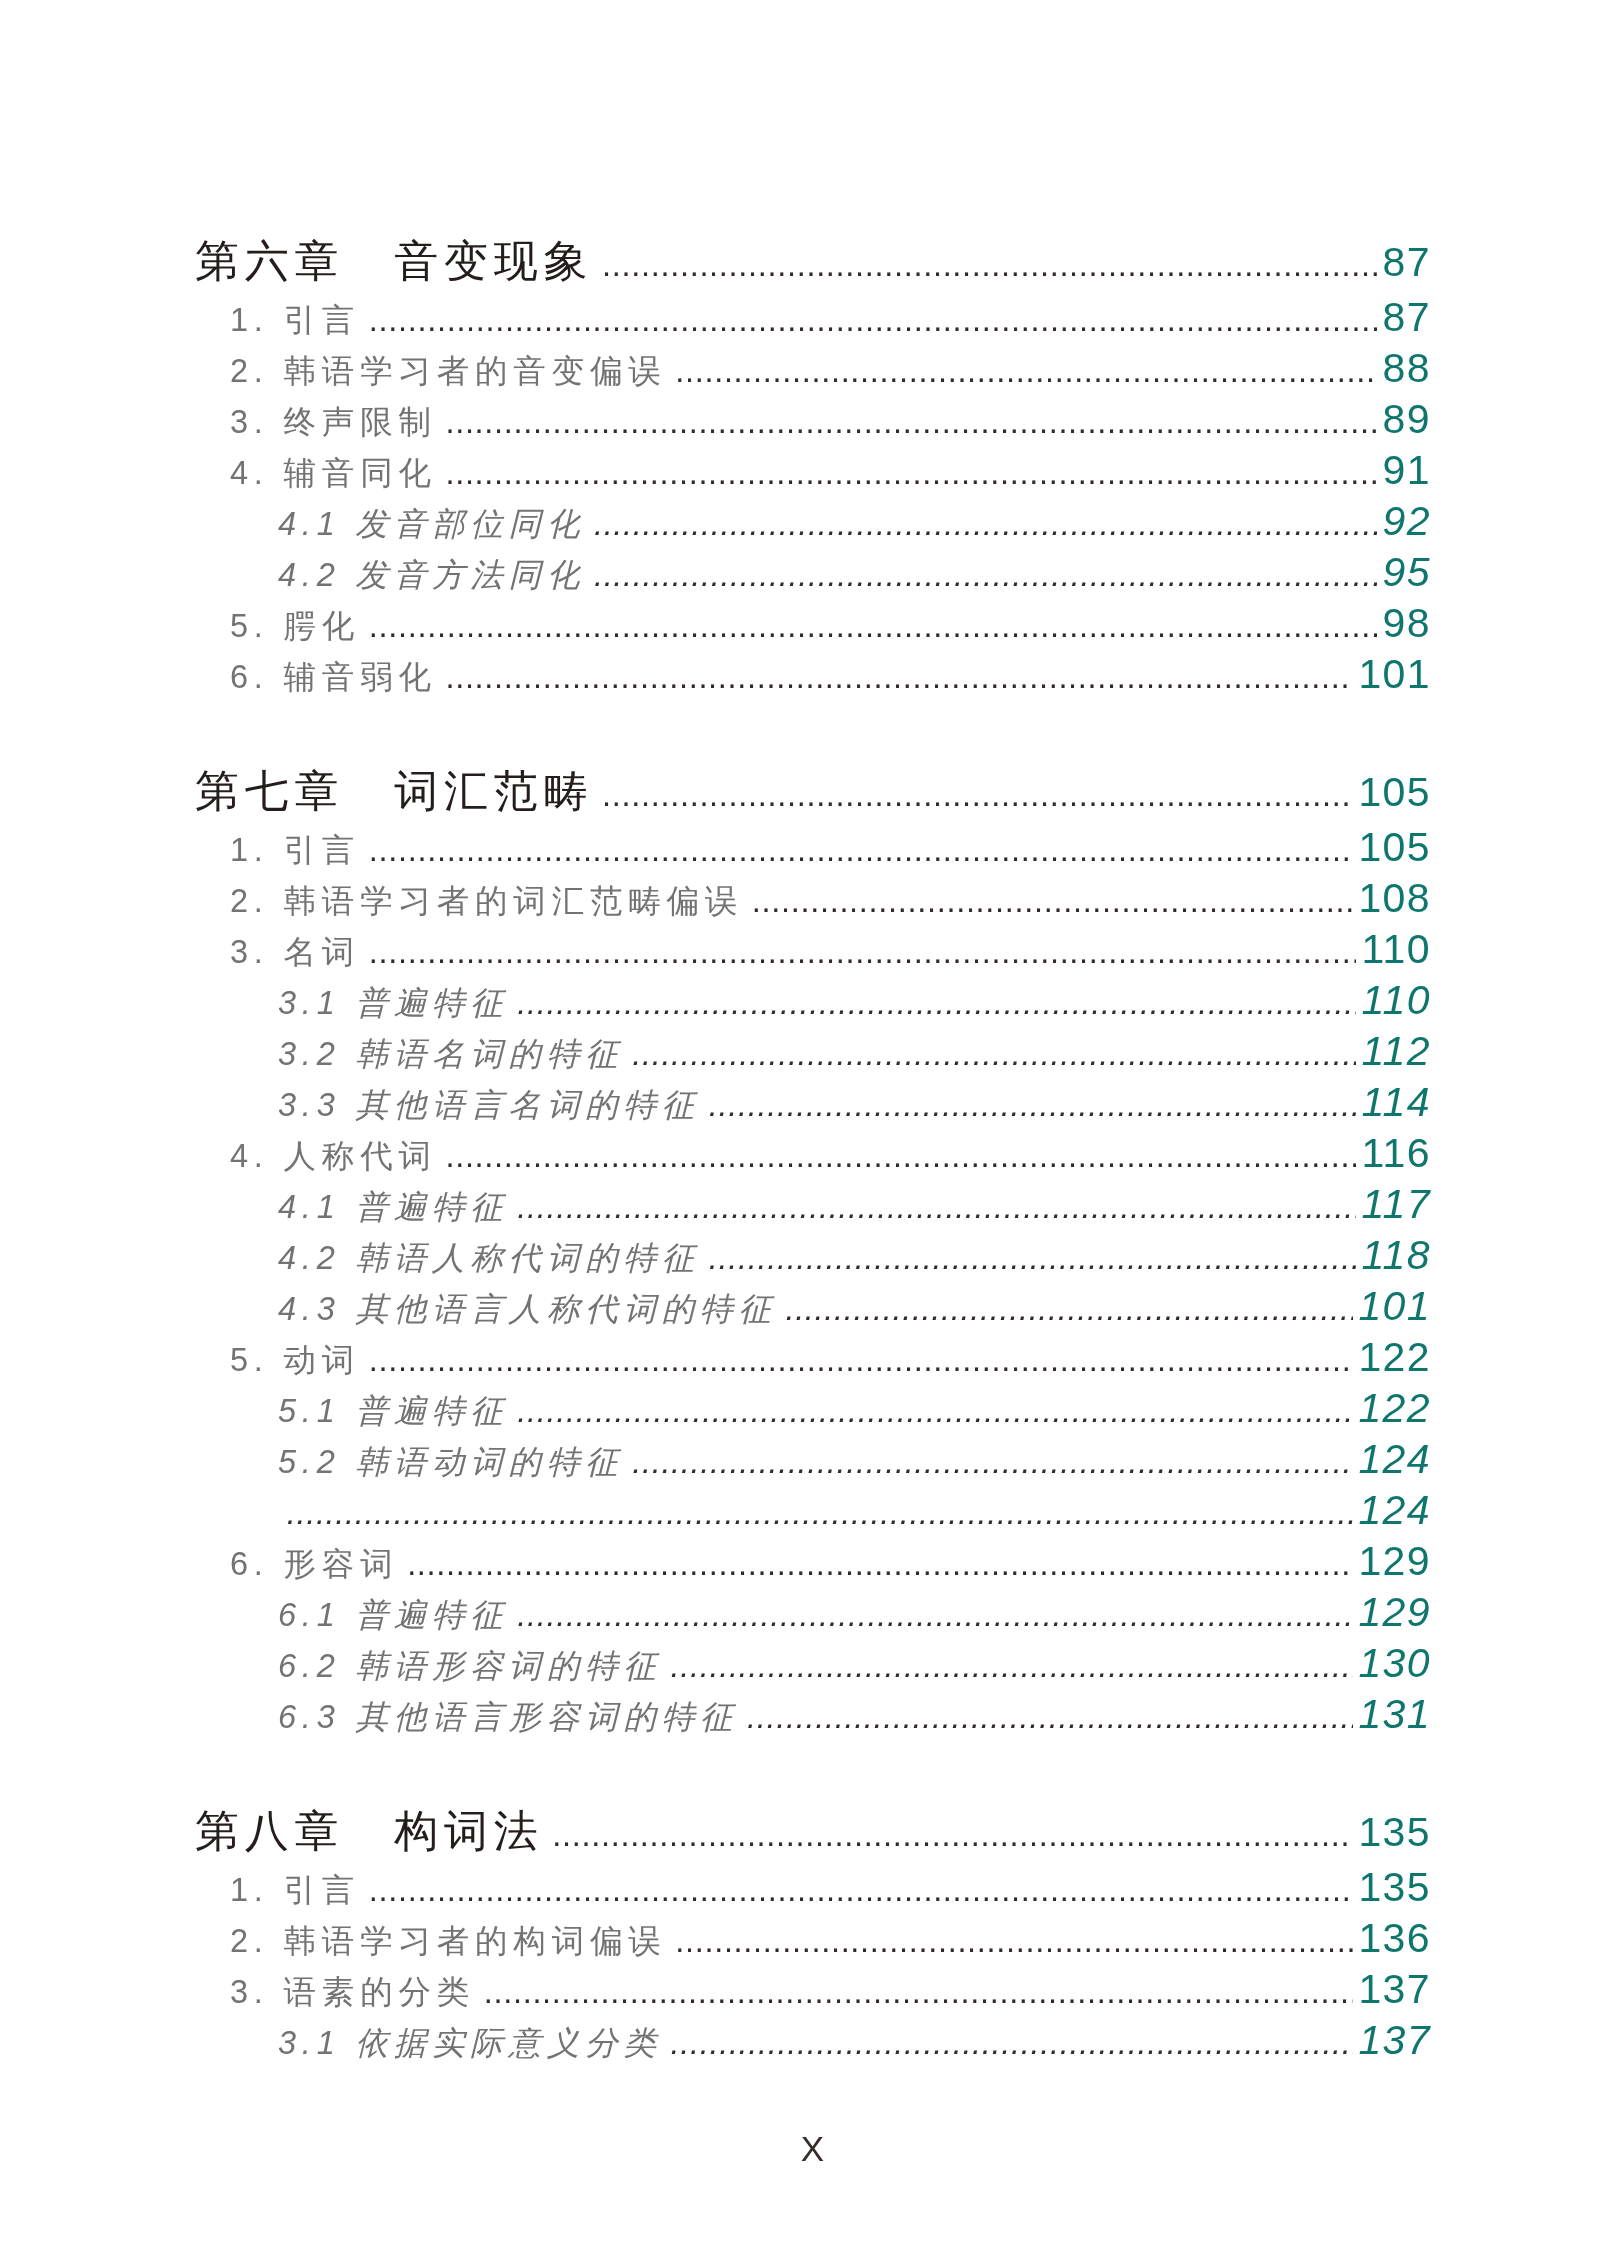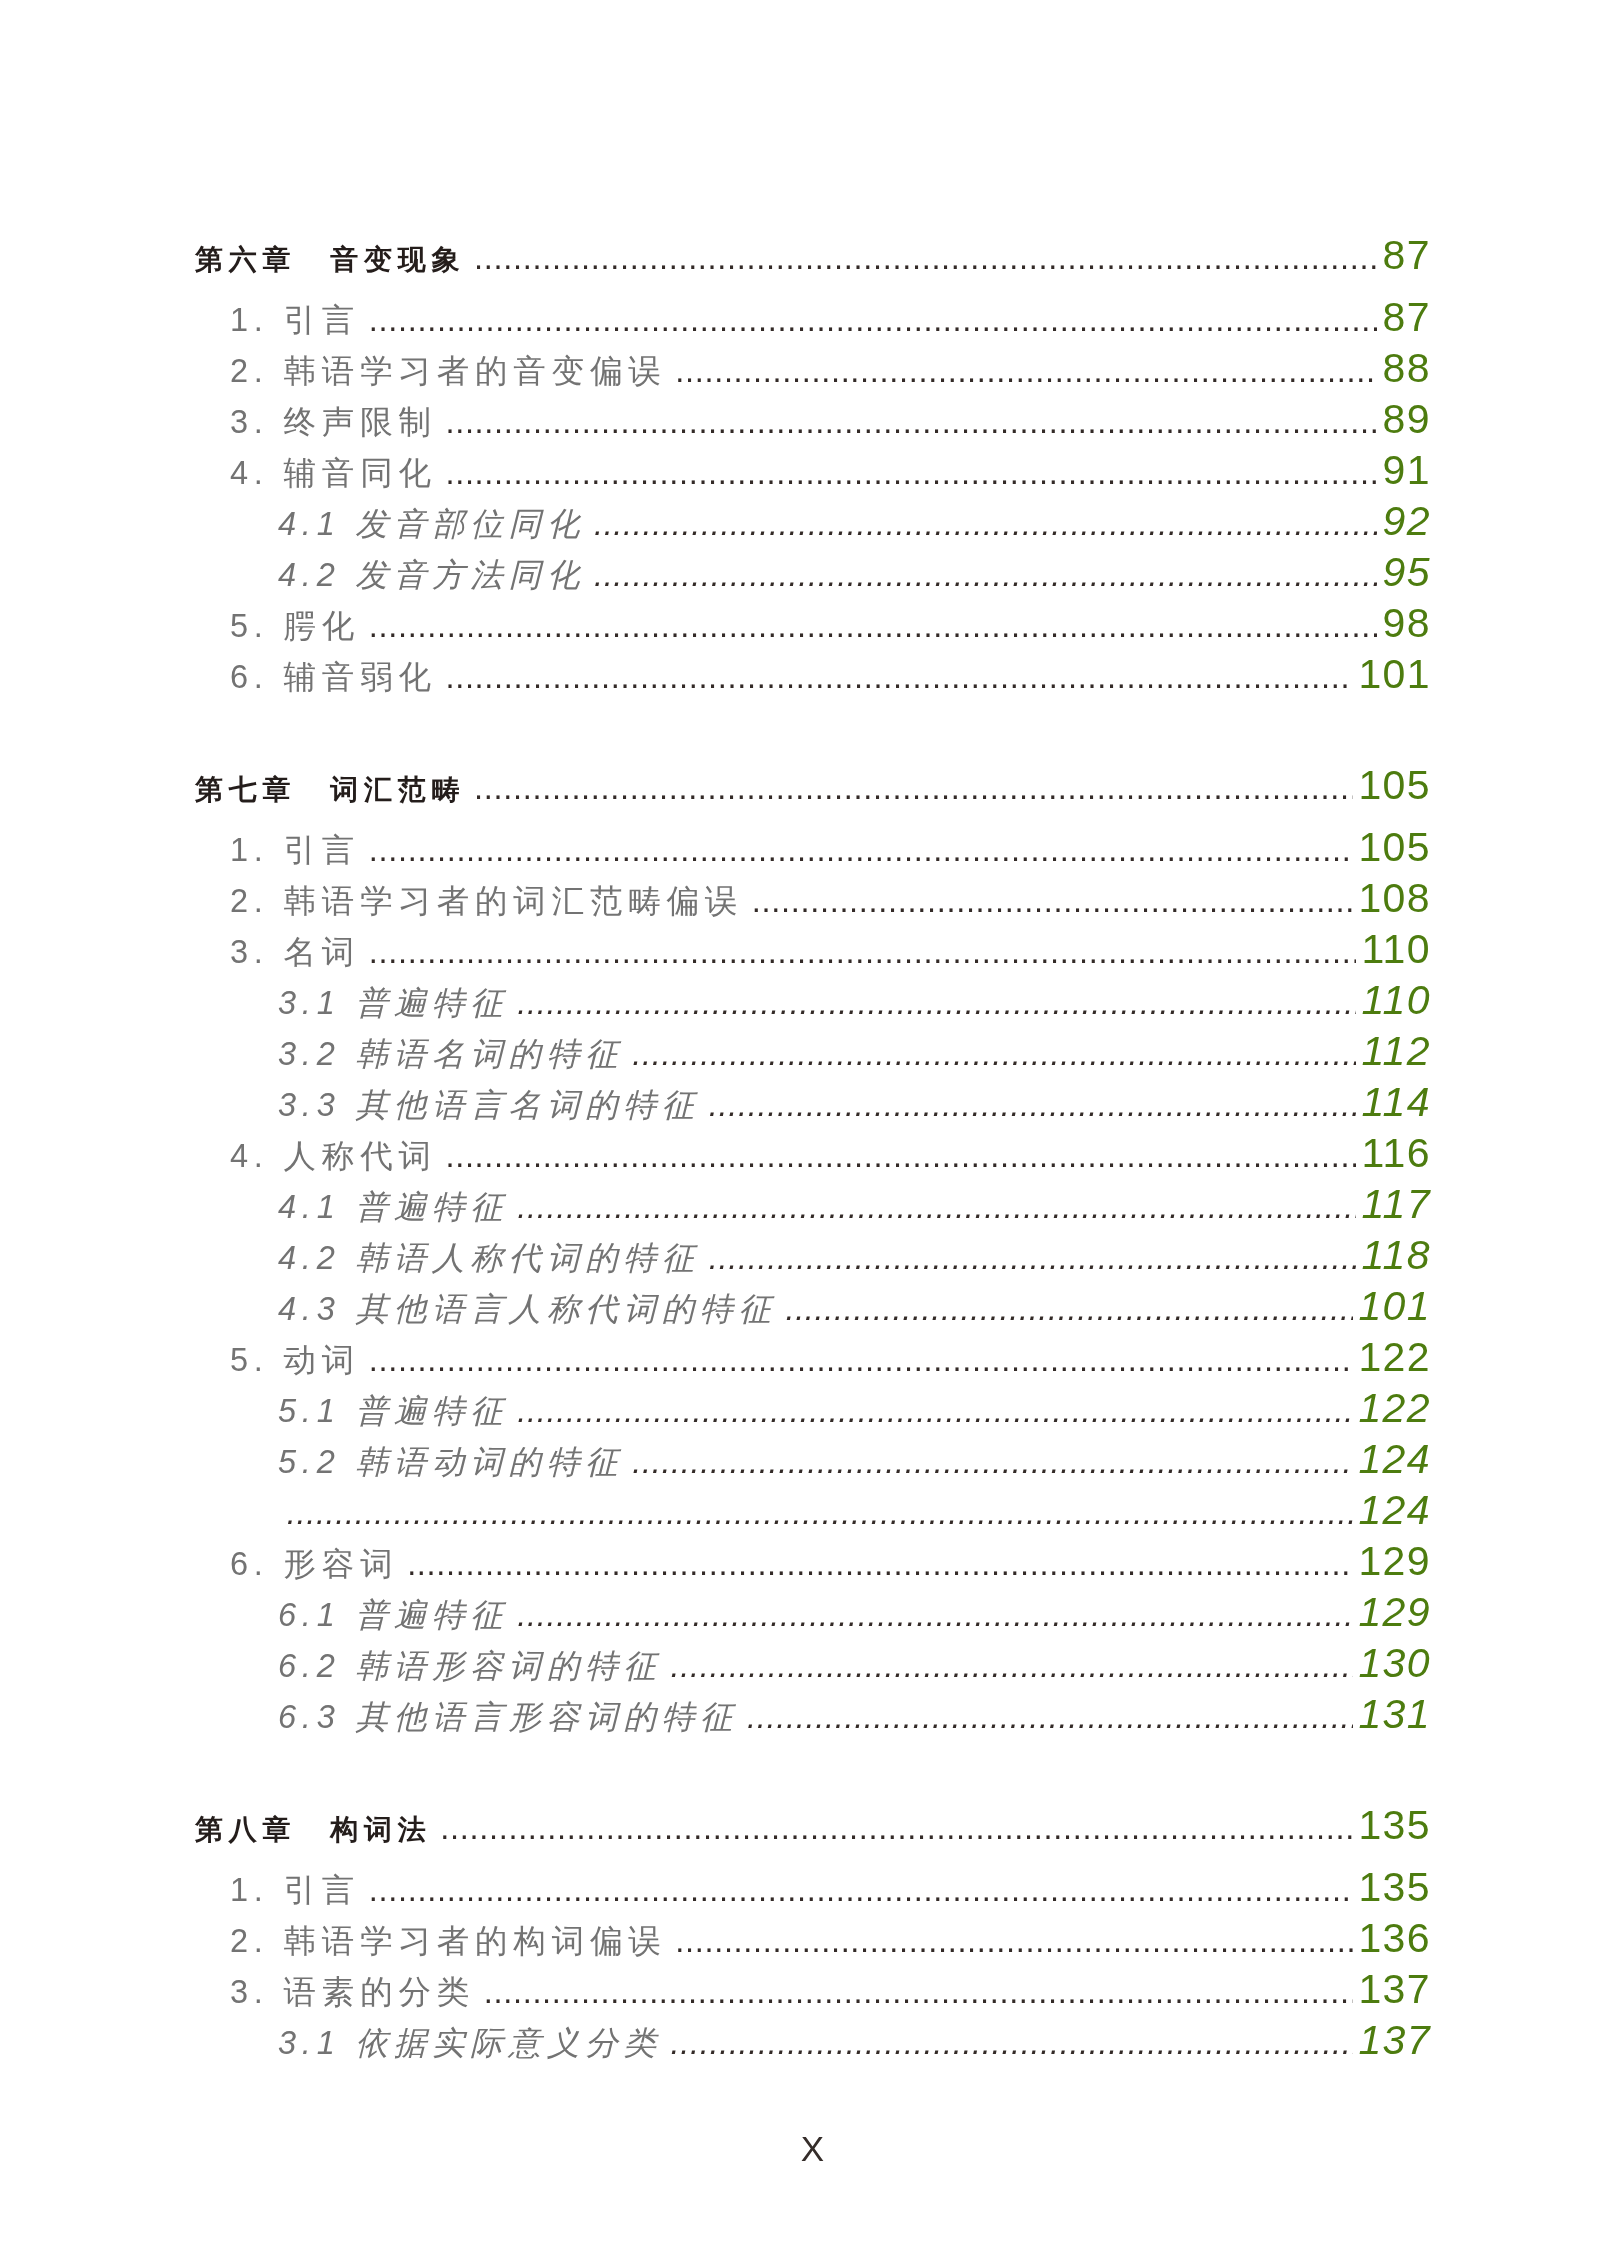--- a/index.html
+++ b/index.html
@@ -18,22 +18,22 @@
   }
   .section + .section { margin-top:53px; }
 
   .chapter-row {
     display:flex; align-items:baseline;
     height:69px; box-sizing:border-box; padding-top:7.2px;
   }
   .chapter-label {
     white-space:nowrap;
     font-family:"Liberation Serif","DejaVu Serif",serif;
-    font-weight:700;
-    font-size:28px;
+    font-weight:400;
+    font-size:44px;
     letter-spacing:5.8px;
     color:#241d1b;
   }
   .item-row {
     display:flex; align-items:baseline;
     height:51px; box-sizing:border-box;
   }
   .lvl1 { padding-left:35px; }
   .lvl2 { padding-left:83px;font-style:italic; }
   .item-label {
@@ -49,21 +49,21 @@
     font-size:32.5px;
     letter-spacing:0.7px;
     margin:0 5.8px 0 8.7px;
     color:#332a27;
   }
   .pg {
     white-space:nowrap;
     font-size:41px;
     font-weight:300;
     letter-spacing:1.4px;
-    color:#4d7c0f;
+    color:#0f766e;
   }
   .footer {
     position:absolute;
     left:0; top:2129px; width:1625px;
     text-align:center;
     font-size:35px;
     font-weight:300;
     color:#352d2a;
   }
 </style>

